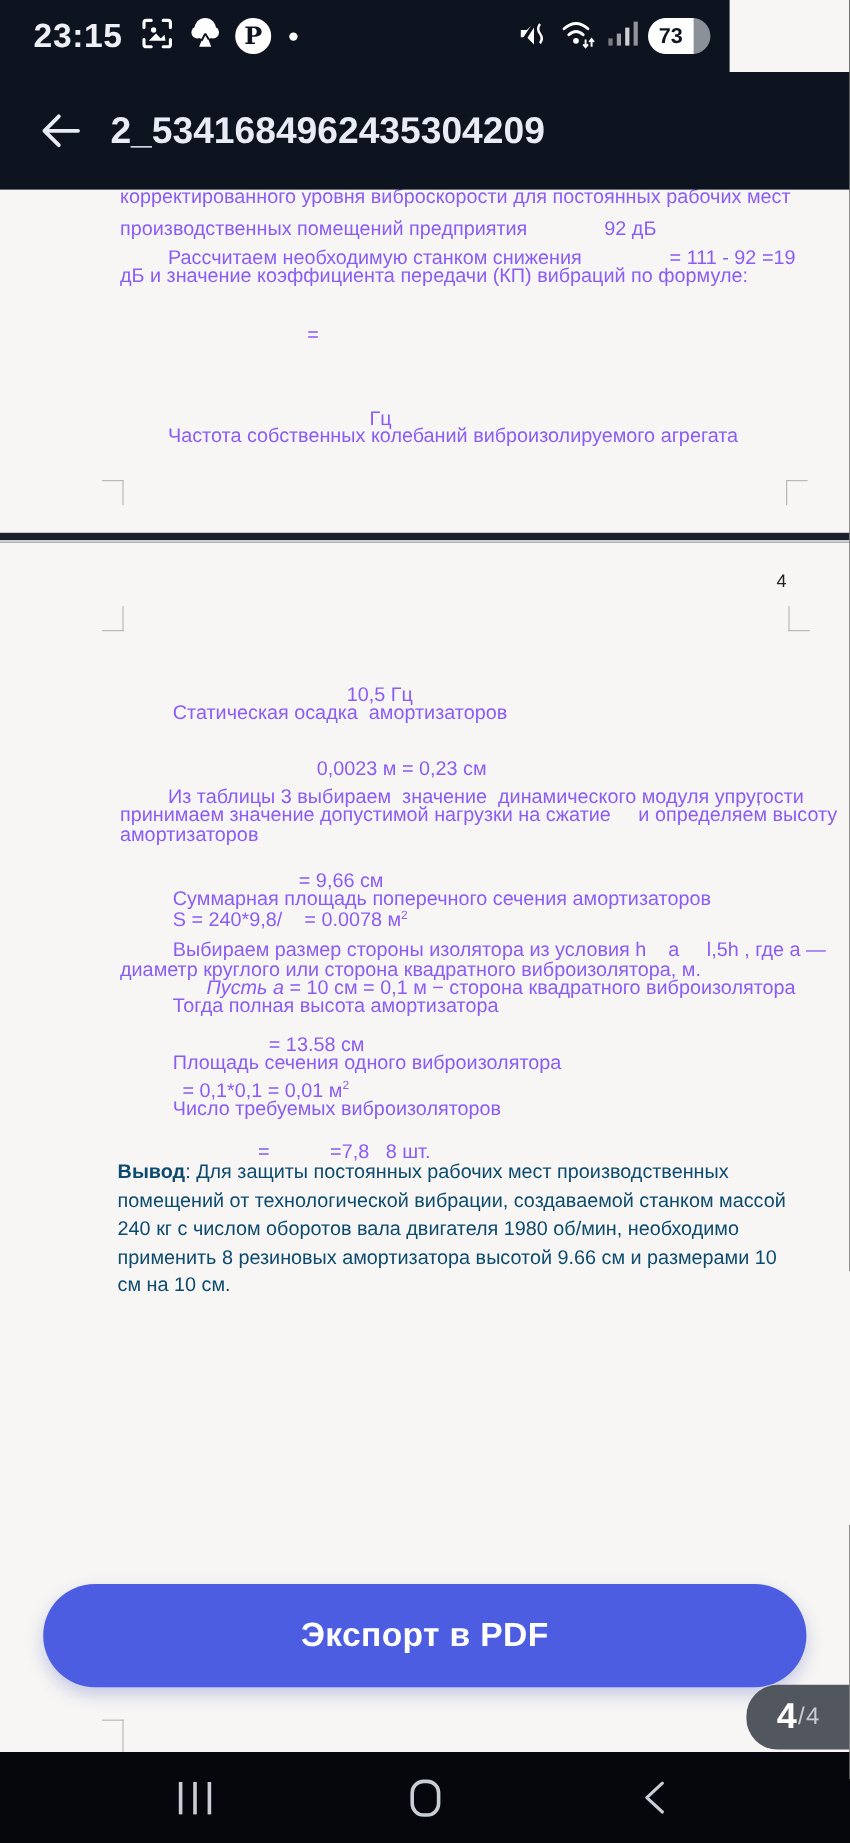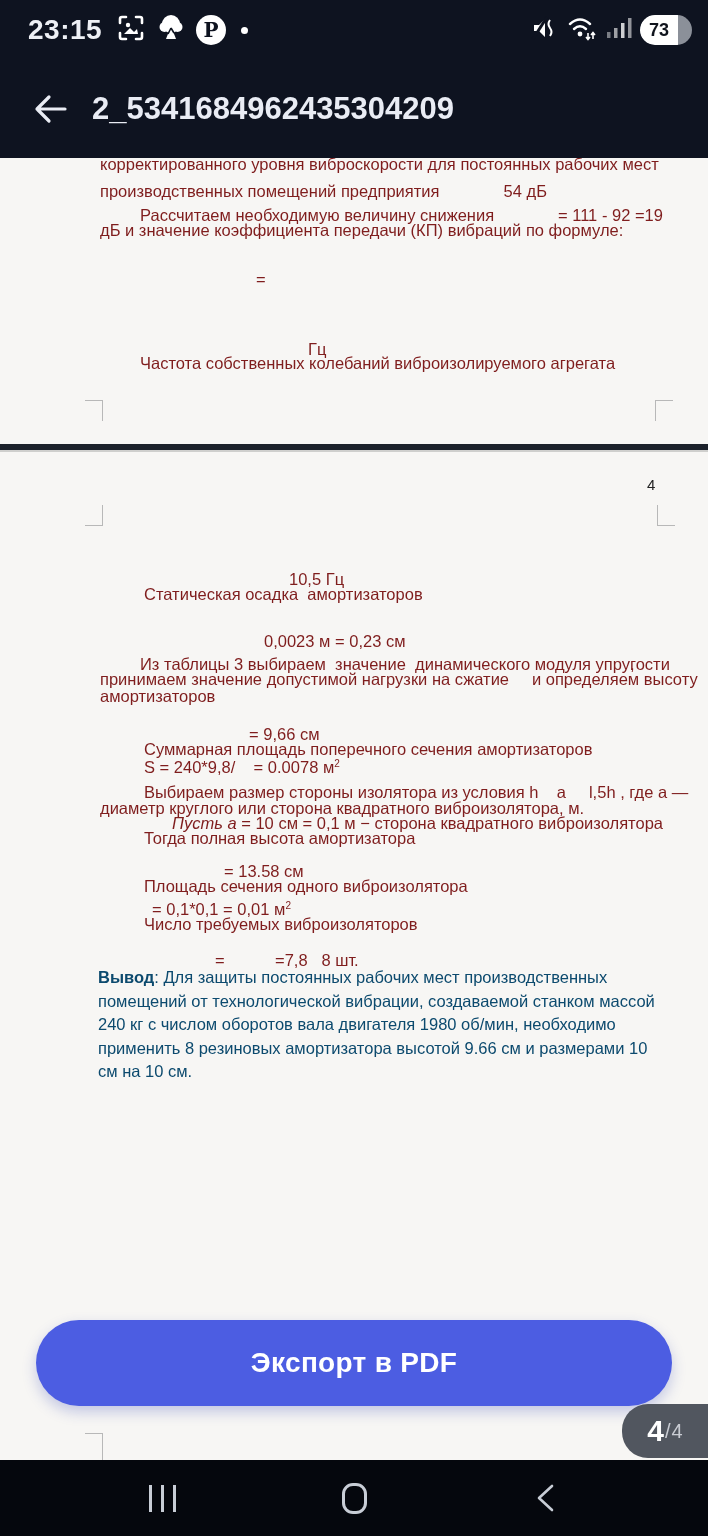--- a/index.html
+++ b/index.html
@@ -3,21 +3,21 @@
 <meta charset="utf-8">
 <style>
   * { margin:0; padding:0; box-sizing:border-box; }
   html,body { background:#000; }
   #screen {
     position:relative; width:708px; height:1536px; overflow:hidden;
     font-family:"Liberation Sans", sans-serif; background:#f7f6f4;
   }
   
   #status-bar {
-    position:absolute; left:0; top:0; width:708px; height:60px;
+    position:absolute; left:0; top:0; width:608px; height:60px;
     background:#0e1320; z-index:20; color:#eef0f5;
     display:flex; align-items:center;
   }
   .time { font-size:28px; font-weight:600; margin-left:28px; letter-spacing:0.5px; }
   .sb-left-icons { display:flex; align-items:center; gap:9px; margin-left:14px; }
   .sb-right-icons { position:absolute; right:16px; top:0; height:60px; display:flex; align-items:center; gap:8px; }
   .battery-pill {
     width:52px; height:30px; border-radius:15px; overflow:hidden;
     display:flex; background:#8b9099; position:relative;
   }
@@ -36,21 +36,21 @@
     background:#0e1320; z-index:20; display:flex; align-items:center;
   }
   #back-button { width:60px; height:60px; margin-left:20px; display:flex; align-items:center; justify-content:center; cursor:pointer; }
   #doc-title {
     color:#e9ecf4; font-size:31px; font-weight:700; letter-spacing:0px; margin-left:12px;
     white-space:nowrap;
   }
   
   #document-view { position:absolute; left:0; top:158px; width:708px; height:1302px; background:#f7f6f4; }
   .line {
-    position:absolute; white-space:pre; font-size:16.5px; color:#7f1d1d; line-height:1.2;
+    position:absolute; white-space:pre; font-size:16.5px; color:#8b5cf6; line-height:1.2;
   }
   .sup { font-size:10px; vertical-align:super; line-height:0; }
   .it { font-style:italic;margin-left:28px; }
   .bd { font-weight:700; }
   .crop-mark { position:absolute; width:18px; height:21px; }
   .cm-br { border-right:1.5px solid #b8b8b8; }
   .cm-bl { border-left:1.5px solid #b8b8b8; }
   .cm-bt { border-top:1.5px solid #b8b8b8; }
   .cm-bb { border-bottom:1.5px solid #b8b8b8; }
   #page-divider {
@@ -150,22 +150,22 @@
       <svg width="34" height="30" viewBox="0 0 34 30">
         <path d="M16 3 L4 15 L16 27 M4 15 H32" fill="none" stroke="#e9ecf4" stroke-width="3.2" stroke-linecap="round" stroke-linejoin="round"></path>
       </svg>
     </span>
     <span id="doc-title">2_5341684962435304209</span>
   </div>
 
   <div id="document-view">
 
     <div class="line" style="left:100px; top:-3px;">корректированного уровня виброскорости для постоянных рабочих мест</div>
-    <div class="line" style="left:100px; top:24px;">производственных помещений предприятия              54 дБ</div>
-    <div class="line" style="left:140px; top:48px;">Рассчитаем необходимую величину снижения</div>
+    <div class="line" style="left:100px; top:24px;">производственных помещений предприятия              92 дБ</div>
+    <div class="line" style="left:140px; top:48px;">Рассчитаем необходимую станком снижения</div>
     <div class="line" style="left:558px; top:48px;">= 111 - 92 =19</div>
     <div class="line" style="left:100px; top:63px;">дБ и значение коэффициента передачи (КП) вибраций по формуле:</div>
     <div class="line" style="left:256px; top:112px;">=</div>
     <div class="line" style="left:308px; top:182px;">Гц</div>
     <div class="line" style="left:140px; top:196px;">Частота собственных колебаний виброизолируемого агрегата</div>
 
     <div class="crop-mark cm-bt cm-br" style="left:85px;  top:242px;"></div>
     <div class="crop-mark cm-bt cm-bl" style="left:655px; top:242px;"></div>
 
     <div id="page-divider"></div>

